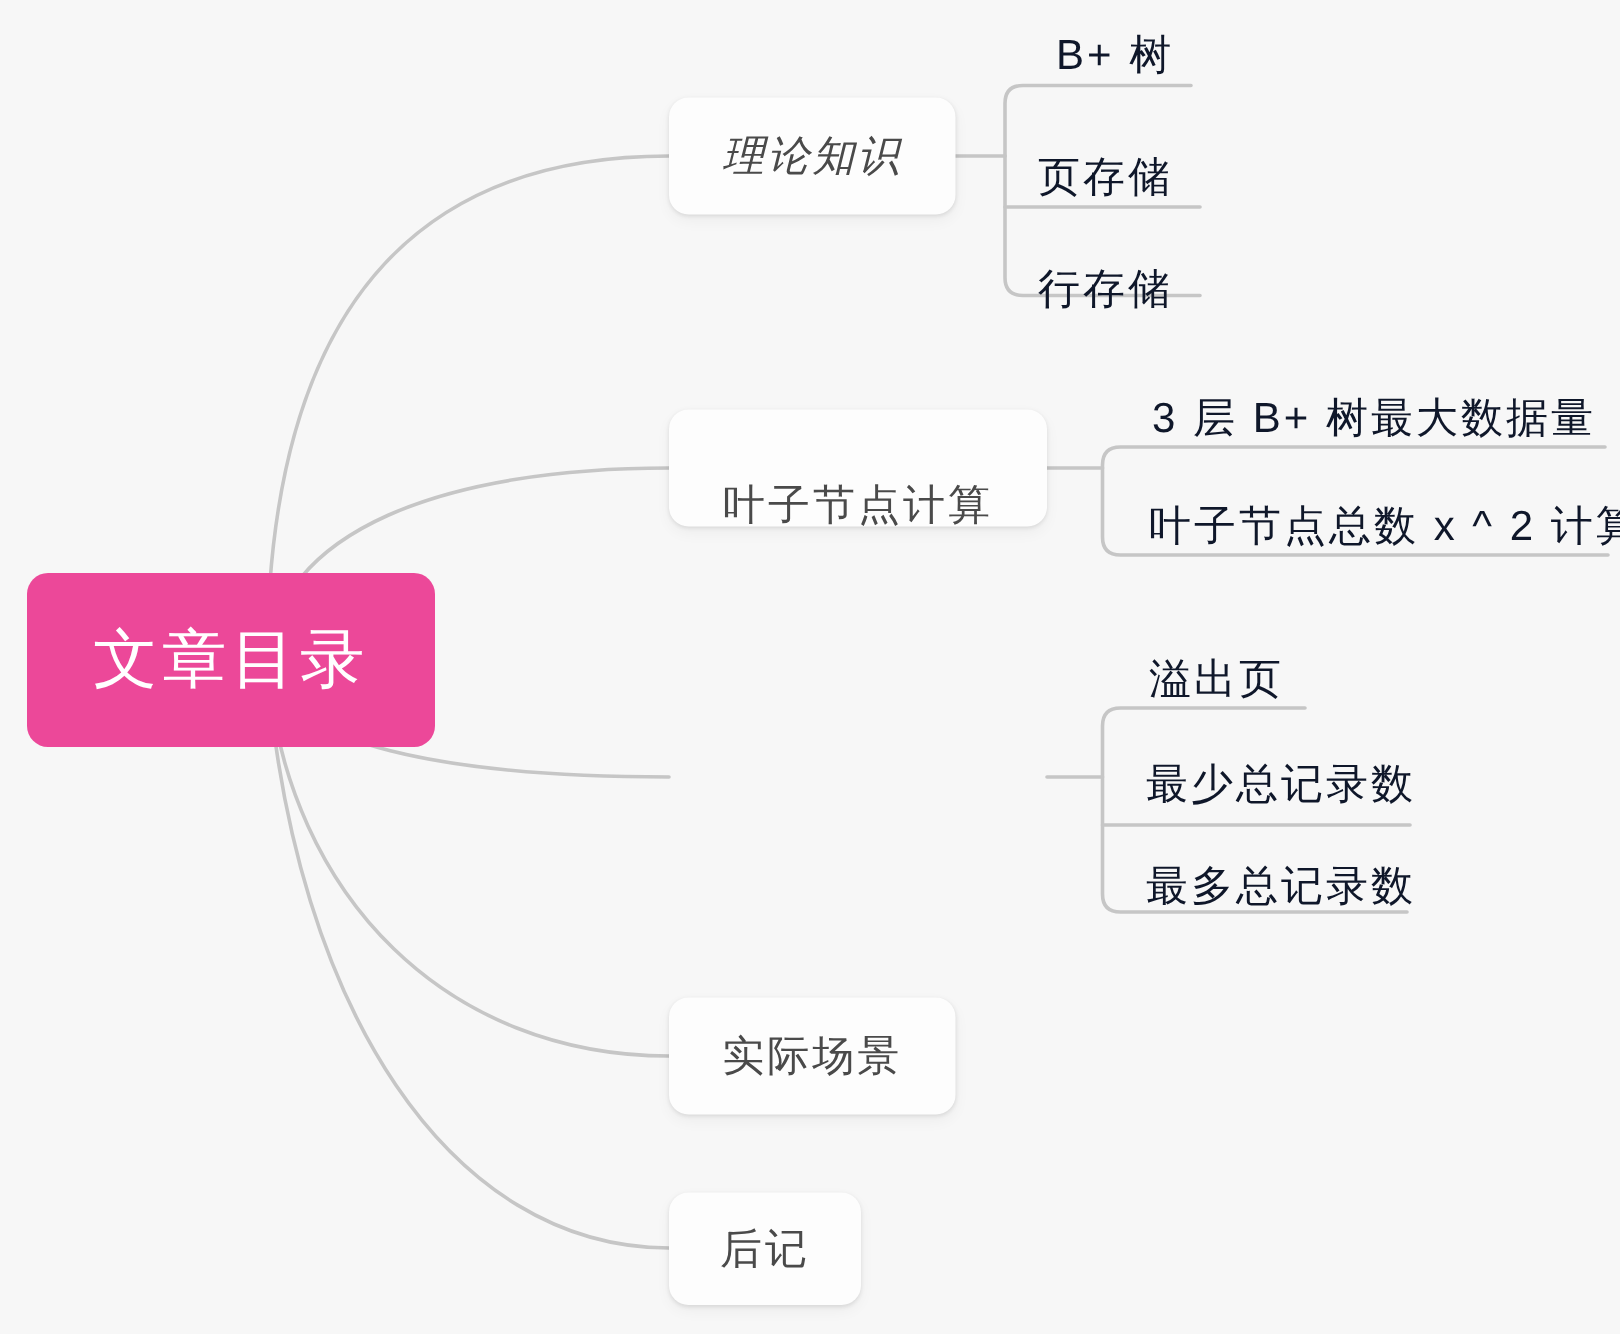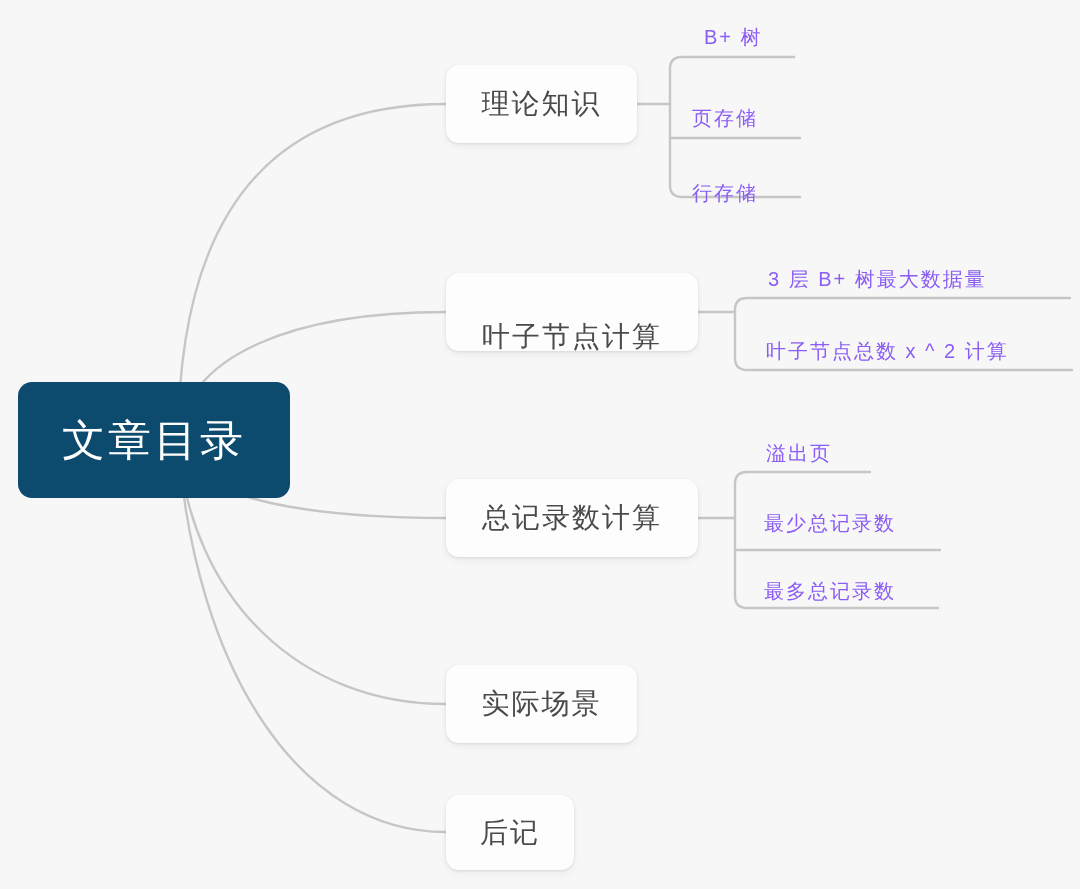--- a/index.html
+++ b/index.html
@@ -38,21 +38,21 @@
     z-index: 2;
   }
   
   .root-node {
     position: absolute;
     left: 18px;
     top: 382px;
     width: 272px;
     height: 116px;
     border-radius: 14px;
-    background: #0c4a6e;
+    background: #ec4899;
     display: flex;
     align-items: center;
     justify-content: center;
     box-sizing: border-box;
   }
   .root-node .root-label {
     color: #ffffff;
     font-size: 43px;
     letter-spacing: 3px;
     line-height: 1;
@@ -77,22 +77,22 @@
     white-space: nowrap;
   }
   
   .leaf-node {
     position: absolute;
     display: flex;
     align-items: center;
     box-sizing: border-box;
   }
   .leaf-node .leaf-label {
-    color: #8b5cf6;
-    font-size: 20px;
+    color: #0f172a;
+    font-size: 28px;
     letter-spacing: 2px;
     line-height: 1;
     white-space: nowrap;
   }
 </style>
 </head>
 <body>
 
 <div id="mindmap">
 
@@ -121,21 +121,21 @@
       <path d="M735 550 L 940 550"></path>
     </g>
   </svg>
 
   <div id="node-layer">
 
     <div class="root-node">
       <span class="root-label">文章目录</span>
     </div>
 
-    <div class="branch-node" style="left:446px; top:65px; width:191px; height:78px;">
+    <div class="branch-node" style="left:446px; top:65px; width:191px; height:78px;font-style:italic;">
       <span class="branch-label">理论知识</span>
     </div>
 
     <div class="leaf-node" style="left:704px; top:20px; height:34px;">
       <span class="leaf-label">B+ 树</span>
     </div>
     <div class="leaf-node" style="left:692px; top:101px; height:34px;">
       <span class="leaf-label">页存储</span>
     </div>
     <div class="leaf-node" style="left:692px; top:176px; height:34px;">
@@ -146,23 +146,20 @@
       <span class="branch-label">叶子节点计算</span>
     </div>
 
     <div class="leaf-node" style="left:768px; top:262px; height:34px;">
       <span class="leaf-label">3 层 B+ 树最大数据量</span>
     </div>
     <div class="leaf-node" style="left:766px; top:334px; height:34px;">
       <span class="leaf-label">叶子节点总数 x ^ 2 计算</span>
     </div>
 
-    <div class="branch-node" style="left:446px; top:479px; width:252px; height:78px;">
-      <span class="branch-label">总记录数计算</span>
-    </div>
 
     <div class="leaf-node" style="left:766px; top:436px; height:34px;text-align:right;">
       <span class="leaf-label">溢出页</span>
     </div>
     <div class="leaf-node" style="left:764px; top:506px; height:34px;">
       <span class="leaf-label">最少总记录数</span>
     </div>
     <div class="leaf-node" style="left:764px; top:574px; height:34px;">
       <span class="leaf-label">最多总记录数</span>
     </div>

